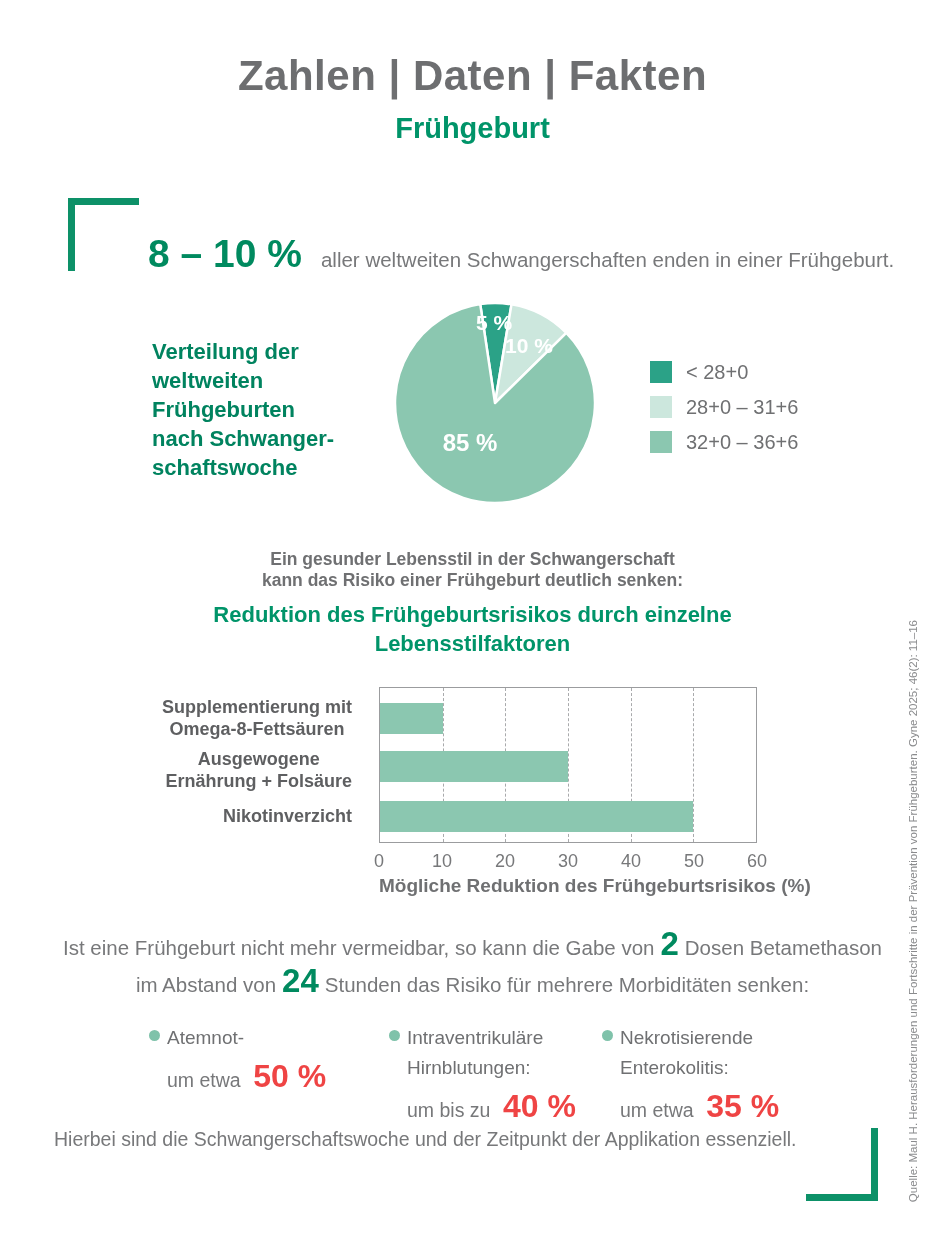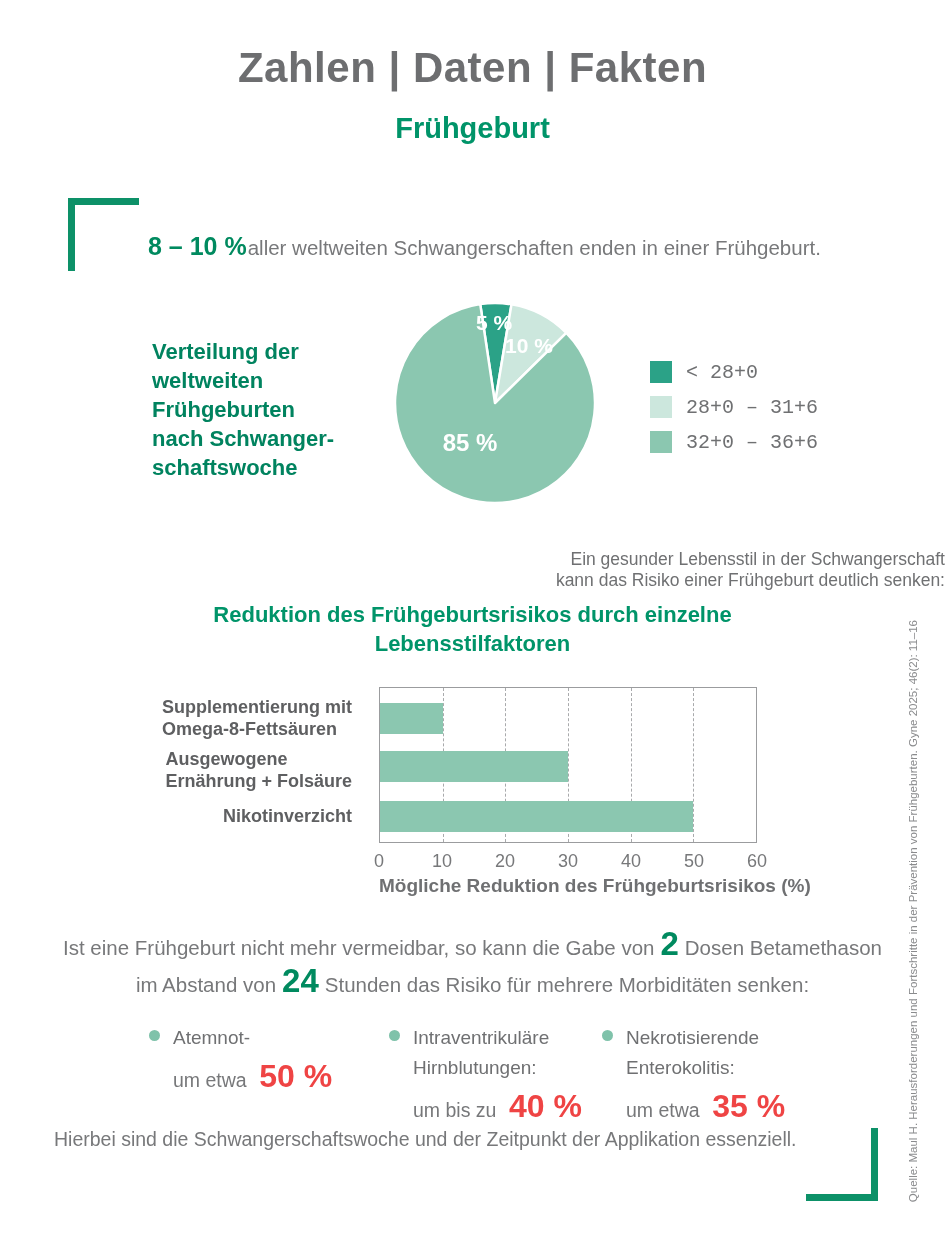--- a/index.html
+++ b/index.html
@@ -1,82 +1,82 @@
 <!DOCTYPE html>
 <html><head>
 <meta charset="utf-8">
 <style>
   * { margin:0; padding:0; box-sizing:border-box; }
   html,body { background:#fff; }
   body { font-family:"Liberation Sans", sans-serif; }
   .page { position:relative; width:945px; height:1260px; background:#ffffff; overflow:hidden; }
 
   
-  .title { position:absolute; top:44px; left:0; width:100%; text-align:center;
+  .title { position:absolute; top:52px; left:0; width:100%; text-align:center;
            font-size:42px; font-weight:700; color:#6D6E70; letter-spacing:0.5px; }
   .subtitle { position:absolute; top:112px; left:0; width:100%; text-align:center;
               font-size:29px; font-weight:700; color:#009469; }
 
   
   .bracket-tl { position:absolute; left:68px; top:198px; width:71px; height:73px;
                 border-left:7px solid #0D9168; border-top:7px solid #0D9168; }
   .bracket-br { position:absolute; right:67px; bottom:59px; width:72px; height:73px;
                 border-right:7px solid #0D9168; border-bottom:7px solid #0D9168; }
 
   
   .intro { position:absolute; left:148px; top:232px; display:flex; align-items:baseline; white-space:nowrap; }
-  .intro .stat { font-size:25px; font-weight:700; color:#008A5F; margin-right:1px; }
+  .intro .stat { font-size:39px; font-weight:700; color:#008A5F; margin-right:19px; }
   .intro .intro-text { font-size:20.5px; color:#77787A; }
 
   
   .pie-heading { position:absolute; left:152px; top:337px; font-size:22px; font-weight:700;
                  color:#00835F; line-height:29px; }
   .pie-wrap { position:absolute; left:390px; top:300px; width:210px; height:210px; }
   .pie-wrap svg { display:block; width:210px; height:210px; }
   .pie-label { position:absolute; color:#ffffff; font-weight:700; white-space:nowrap;
                transform:translate(-50%,-50%); }
   .pie-label.l5  { left:104px; top:23px;  font-size:21px; }
   .pie-label.l10 { left:139px; top:46px;  font-size:21px; }
   .pie-label.l85 { left:80px;  top:143px; font-size:24px; }
 
   .legend { position:absolute; left:650px; top:361px; }
   .legend-item { display:flex; align-items:center; height:22px; margin-bottom:13px; }
   .legend-swatch { width:22px; height:22px; margin-right:14px; flex:0 0 auto; }
-  .legend-label { font-size:20px; color:#6F7072; white-space:nowrap;font-family:Liberation Mono, monospace; }
-
-  
-  .lead { position:absolute; top:549px; left:0; width:100%; text-align:right;
-          font-size:17.5px; font-weight:400; color:#6F7072; line-height:21px; }
+  .legend-label { font-size:20px; color:#6F7072; white-space:nowrap; }
+
+  
+  .lead { position:absolute; top:549px; left:0; width:100%; text-align:center;
+          font-size:17.5px; font-weight:700; color:#6F7072; line-height:21px; }
   .green-heading { position:absolute; top:600px; left:0; width:100%; text-align:center;
                    font-size:22px; font-weight:700; color:#009469; line-height:29px; }
 
   
   .plot { position:absolute; left:379px; top:687px; width:378px; height:156px;
           border:1px solid #9B9C9E; background:#fff; }
   .gridline { position:absolute; top:0; bottom:0; width:0; border-left:1px dashed #A9AAAC; }
   .bar { position:absolute; left:0; height:31px; background:#8BC7B0; }
   .bar.b0 { top:15px; } .bar.b1 { top:63px; } .bar.b2 { top:113px; }
-  .rowlabel { position:absolute; right:593px; text-align:left; transform:translateY(-50%);
+  .rowlabel { position:absolute; right:593px; text-align:center; transform:translateY(-50%);
               font-size:18px; font-weight:700; color:#5E5F61; line-height:22px; white-space:nowrap; }
   .rowlabel.r0 { top:718px; } .rowlabel.r1 { top:770px; } .rowlabel.r2 { top:816px; }
   .ticks { position:absolute; left:379px; top:851px; width:378px; height:20px; }
   .tick { position:absolute; transform:translateX(-50%); font-size:18px; color:#77787A; }
   .xlabel { position:absolute; left:379px; top:875px; width:378px; text-align:center;
             font-size:19px; font-weight:700; color:#6F7072; white-space:nowrap; }
 
   
   .beta { position:absolute; top:927px; left:0; width:100%; text-align:center;
           font-size:20.5px; color:#77787A; line-height:33px; }
   .beta .big-num { font-size:33px; font-weight:700; color:#008A5F; margin:0 6px; }
 
   
   .bullet-col { position:absolute; top:1023px; display:flex; align-items:flex-start; }
   .bullet-col.c0 { left:149px; } .bullet-col.c1 { left:389px; } .bullet-col.c2 { left:602px; }
   .dot { width:11px; height:11px; border-radius:50%; background:#7FC2AA; margin-top:7px; flex:0 0 auto; }
-  .bullet-body { margin-left:13px; }
+  .bullet-body { margin-left:7px; }
   .bullet-line { font-size:19px; color:#6F7072; line-height:30px; }
   .bullet-result { margin-top:5px; white-space:nowrap; }
   .bullet-prefix { font-size:19.5px; color:#77787A; }
   .bullet-value { font-size:32px; font-weight:700; color:#ef4444; margin-left:8px; }
 
   
   .note { position:absolute; top:1128px; left:0; width:90%; text-align:center;
           font-size:19.5px; color:#77787A; }
   .source { position:absolute; right:26px; bottom:58px; writing-mode:vertical-rl;
             transform:rotate(180deg); font-size:11.5px; color:#8A8B8D; white-space:nowrap; }

